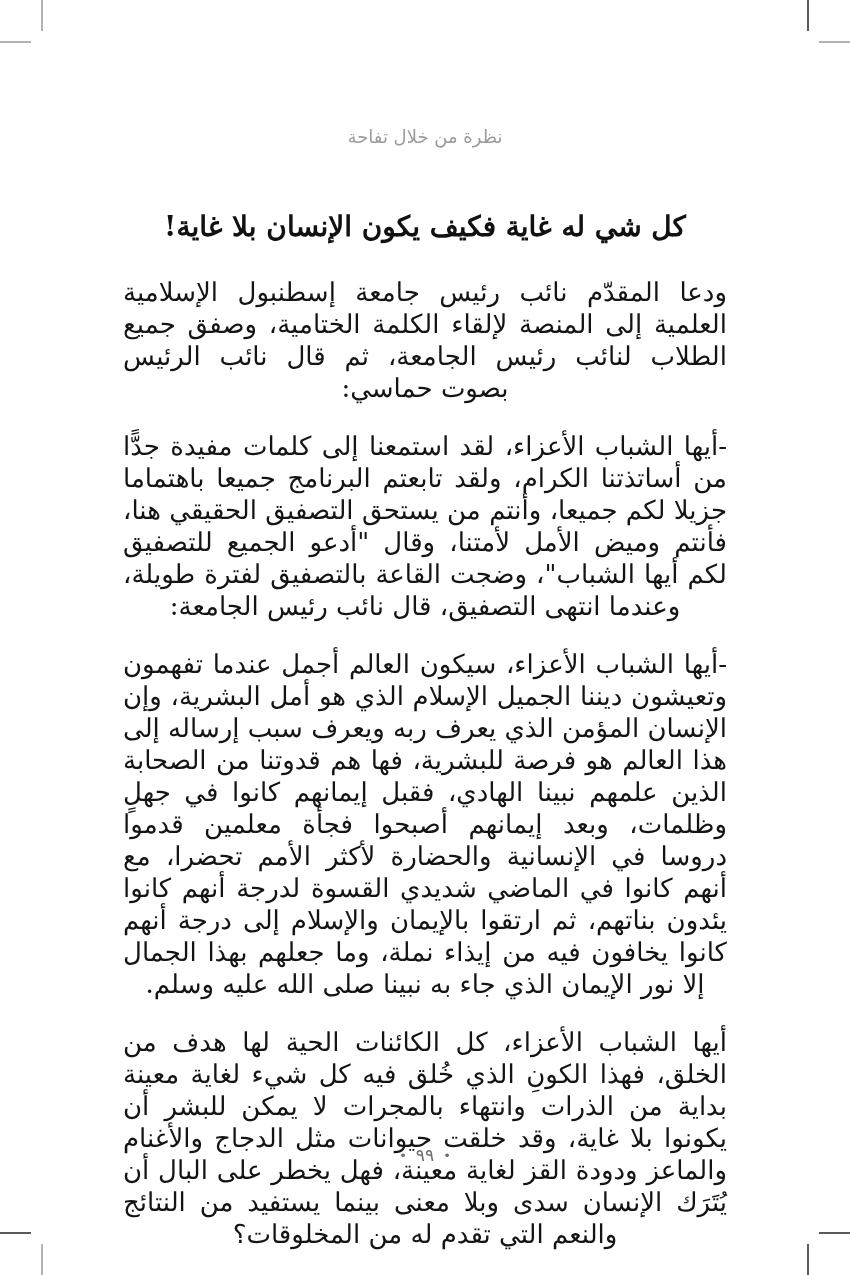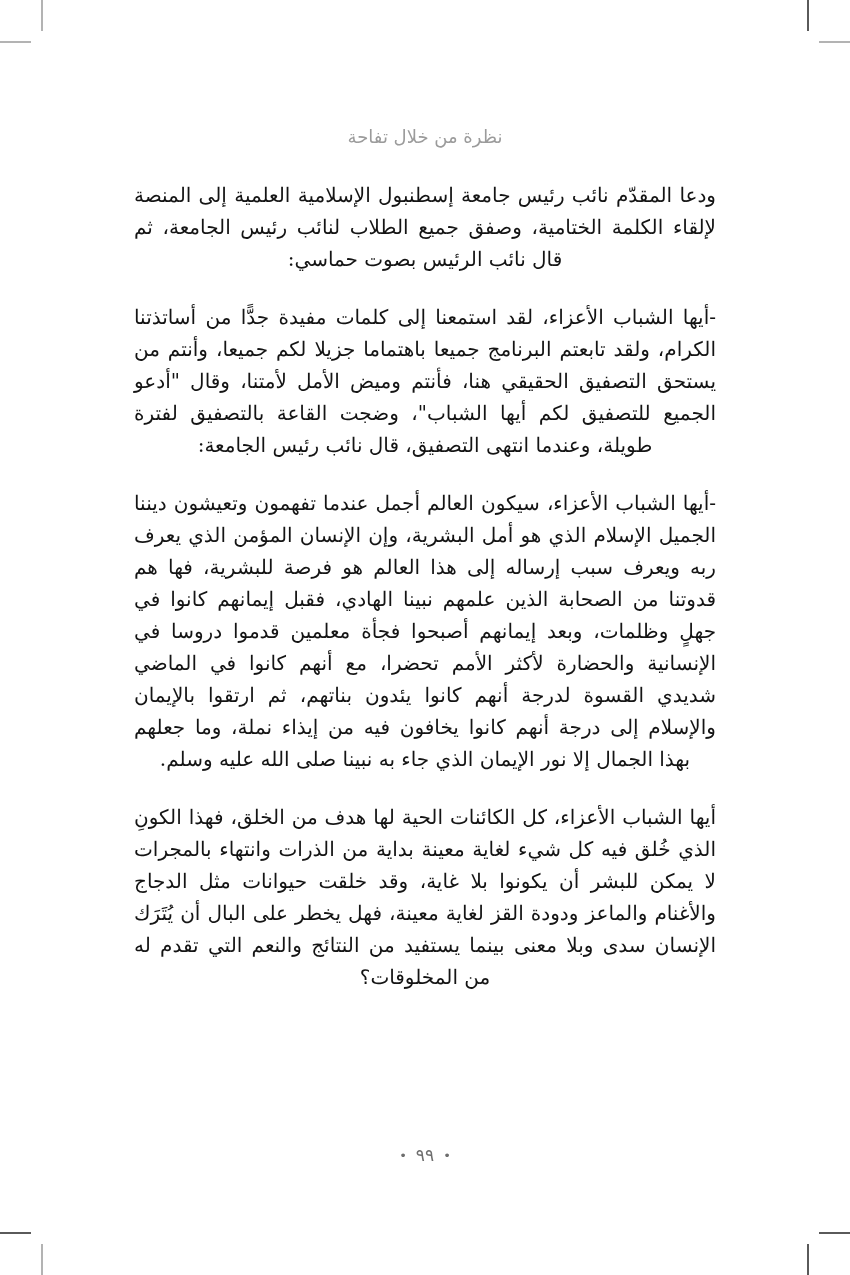--- a/index.html
+++ b/index.html
@@ -69,24 +69,24 @@
     text-align: center;
     color: #111111;
     font-size: 28px;
     font-weight: bold;
     line-height: 1.35;
     margin: 60px 0 0 0;
     font-family: "DejaVu Serif", "Liberation Serif", serif;
   }
 
   .body-text {
-    margin: 16px;
+    margin: 5px;
     padding: 0;
     color: #141414;
-    font-size: 20px;
+    font-size: 26px;
     line-height: 32px;
     text-align: justify;
     text-align-last: center;
     font-family: "DejaVu Serif", "Liberation Serif", serif;
     direction: rtl;
   }
   .body-text.first { margin-top: 31px; }
   .body-text + .body-text { margin-top: 26px; }
 
   .page-number {
@@ -125,20 +125,21 @@
   <div class="crop-mark cm-tr-h"></div>
   <div class="crop-mark cm-bl-h dark"></div>
   <div class="crop-mark cm-bl-v"></div>
   <div class="crop-mark cm-br-h dark"></div>
   <div class="crop-mark cm-br-v dark"></div>
 
   <div class="content">
 
     <div class="running-head">نظرة من خلال تفاحة</div>
 
+    <h1 class="chapter-title">كل شي له غاية فكيف يكون الإنسان بلا غاية!</h1>
 
     <p class="body-text first">ودعا المقدّم نائب رئيس جامعة إسطنبول الإسلامية العلمية إلى المنصة لإلقاء الكلمة الختامية، وصفق جميع الطلاب لنائب رئيس الجامعة، ثم قال نائب الرئيس بصوت حماسي:</p>
 
     <p class="body-text">-أيها الشباب الأعزاء، لقد استمعنا إلى كلمات مفيدة جدًّا من أساتذتنا الكرام، ولقد تابعتم البرنامج جميعا باهتماما جزيلا لكم جميعا، وأنتم من يستحق التصفيق الحقيقي هنا، فأنتم وميض الأمل لأمتنا، وقال "أدعو الجميع للتصفيق لكم أيها الشباب"، وضجت القاعة بالتصفيق لفترة طويلة، وعندما انتهى التصفيق، قال نائب رئيس الجامعة:</p>
 
     <p class="body-text">-أيها الشباب الأعزاء، سيكون العالم أجمل عندما تفهمون وتعيشون ديننا الجميل الإسلام الذي هو أمل البشرية، وإن الإنسان المؤمن الذي يعرف ربه ويعرف سبب إرساله إلى هذا العالم هو فرصة للبشرية، فها هم قدوتنا من الصحابة الذين علمهم نبينا الهادي، فقبل إيمانهم كانوا في جهلٍ وظلمات، وبعد إيمانهم أصبحوا فجأة معلمين قدموا دروسا في الإنسانية والحضارة لأكثر الأمم تحضرا، مع أنهم كانوا في الماضي شديدي القسوة لدرجة أنهم كانوا يئدون بناتهم، ثم ارتقوا بالإيمان والإسلام إلى درجة أنهم كانوا يخافون فيه من إيذاء نملة، وما جعلهم بهذا الجمال إلا نور الإيمان الذي جاء به نبينا صلى الله عليه وسلم.</p>
 
     <p class="body-text">أيها الشباب الأعزاء، كل الكائنات الحية لها هدف من الخلق، فهذا الكونِ الذي خُلق فيه كل شيء لغاية معينة بداية من الذرات وانتهاء بالمجرات لا يمكن للبشر أن يكونوا بلا غاية، وقد خلقت حيوانات مثل الدجاج والأغنام والماعز ودودة القز لغاية معينة، فهل يخطر على البال أن يُتَرَك الإنسان سدى وبلا معنى بينما يستفيد من النتائج والنعم التي تقدم له من المخلوقات؟</p>
 
   </div>

